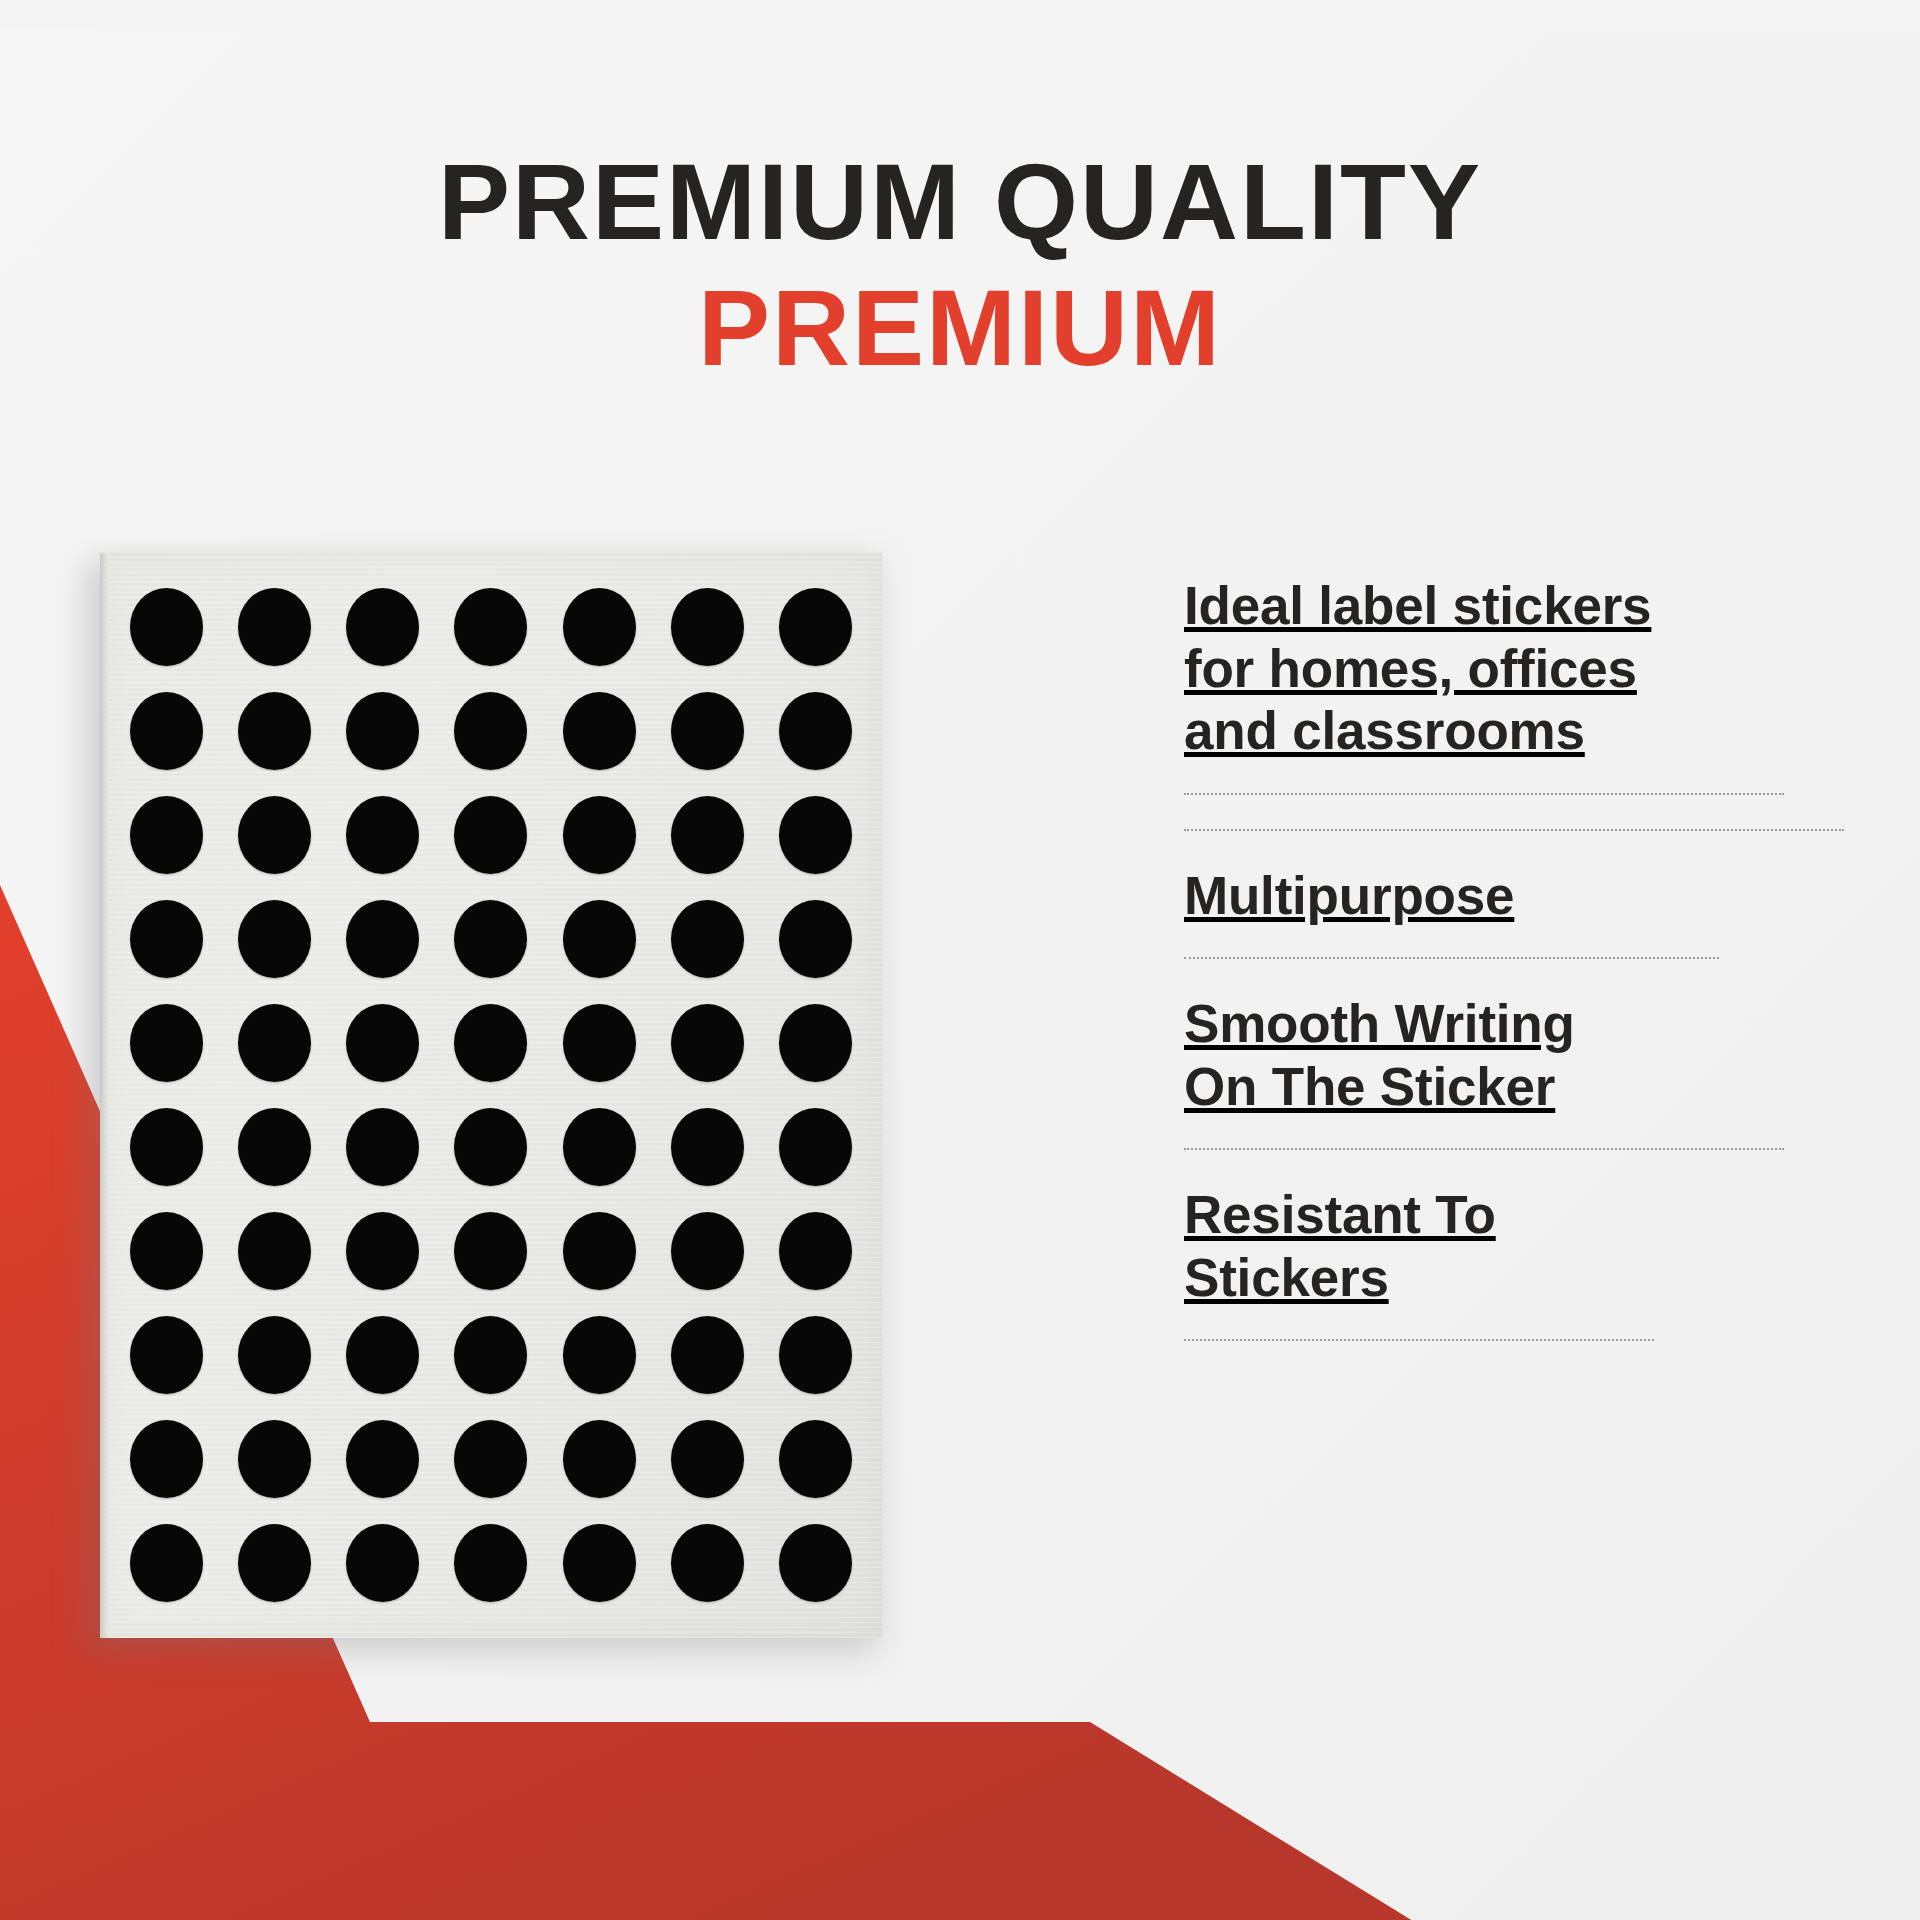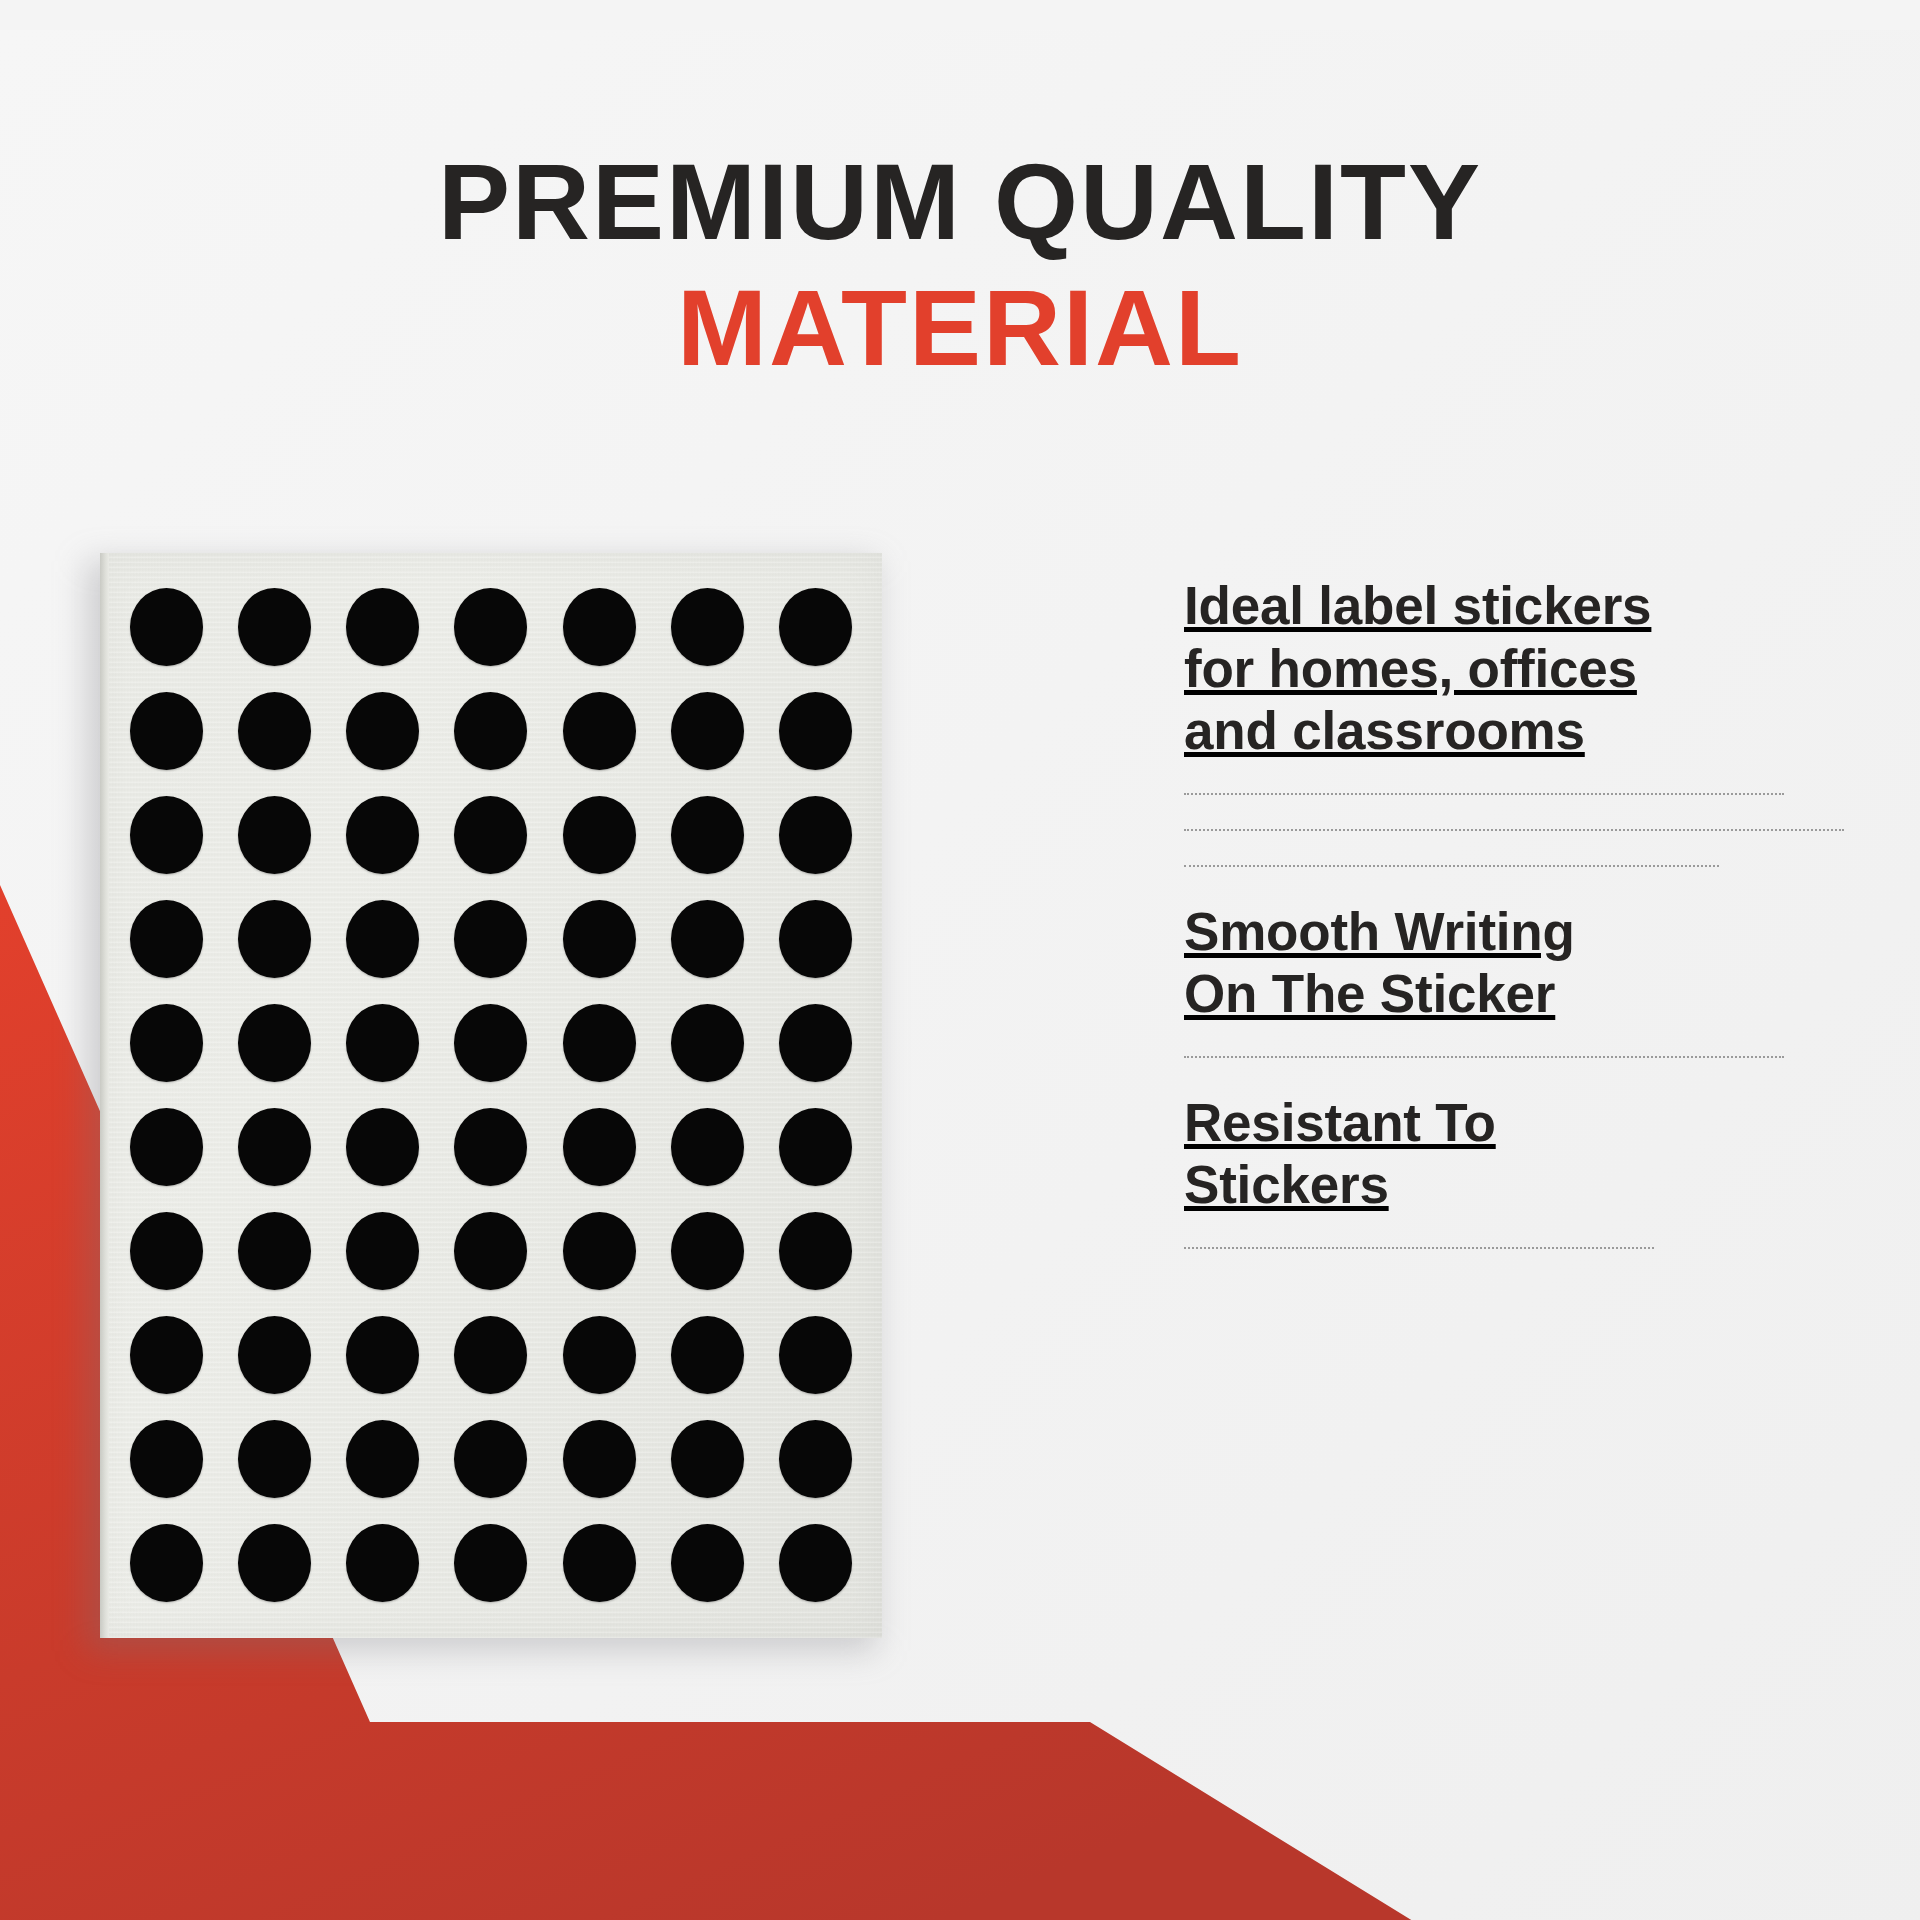--- a/index.html
+++ b/index.html
@@ -165,21 +165,21 @@
         <stop offset="0%" stop-color="#E2402C"></stop>
         <stop offset="55%" stop-color="#C93B2B"></stop>
         <stop offset="100%" stop-color="#B8372B"></stop>
       </linearGradient>
     </defs>
     <polygon points="0,855 370,1692 1090,1692 1460,1920 0,1920" fill="url(#redgrad)"></polygon>
   </svg>
 
   <div class="headline">
     <span class="line1">PREMIUM QUALITY</span>
-    <span class="line2">MATERIAL</span>
+    <span class="line2">PREMIUM</span>
   </div>
 
   <div class="photo-wrap">
     <div class="photo-shadow"></div>
     <div class="sheet">
       <div class="sheet-grain"></div>
       <div class="sheet-left-edge"></div>
       <div class="dot-grid" id="dot-grid">
           <div class="dot" style="background: rgb(7, 7, 7);"></div>
           <div class="dot" style="background: rgb(7, 7, 7);"></div>
@@ -259,20 +259,23 @@
 
     <div class="feature-item">
       <div class="feature-text">Ideal label stickers
 for homes, offices
 and classrooms</div>
     </div>
     <div class="divider w1"></div>
 
     <div class="divider w2"></div>
 
+    <div class="feature-item">
+      <div class="feature-text">Multipurpose</div>
+    </div>
     <div class="divider w3"></div>
 
     <div class="feature-item">
       <div class="feature-text">Smooth Writing
 On The Sticker</div>
     </div>
     <div class="divider w4"></div>
 
     <div class="feature-item">
       <div class="feature-text">Resistant To

